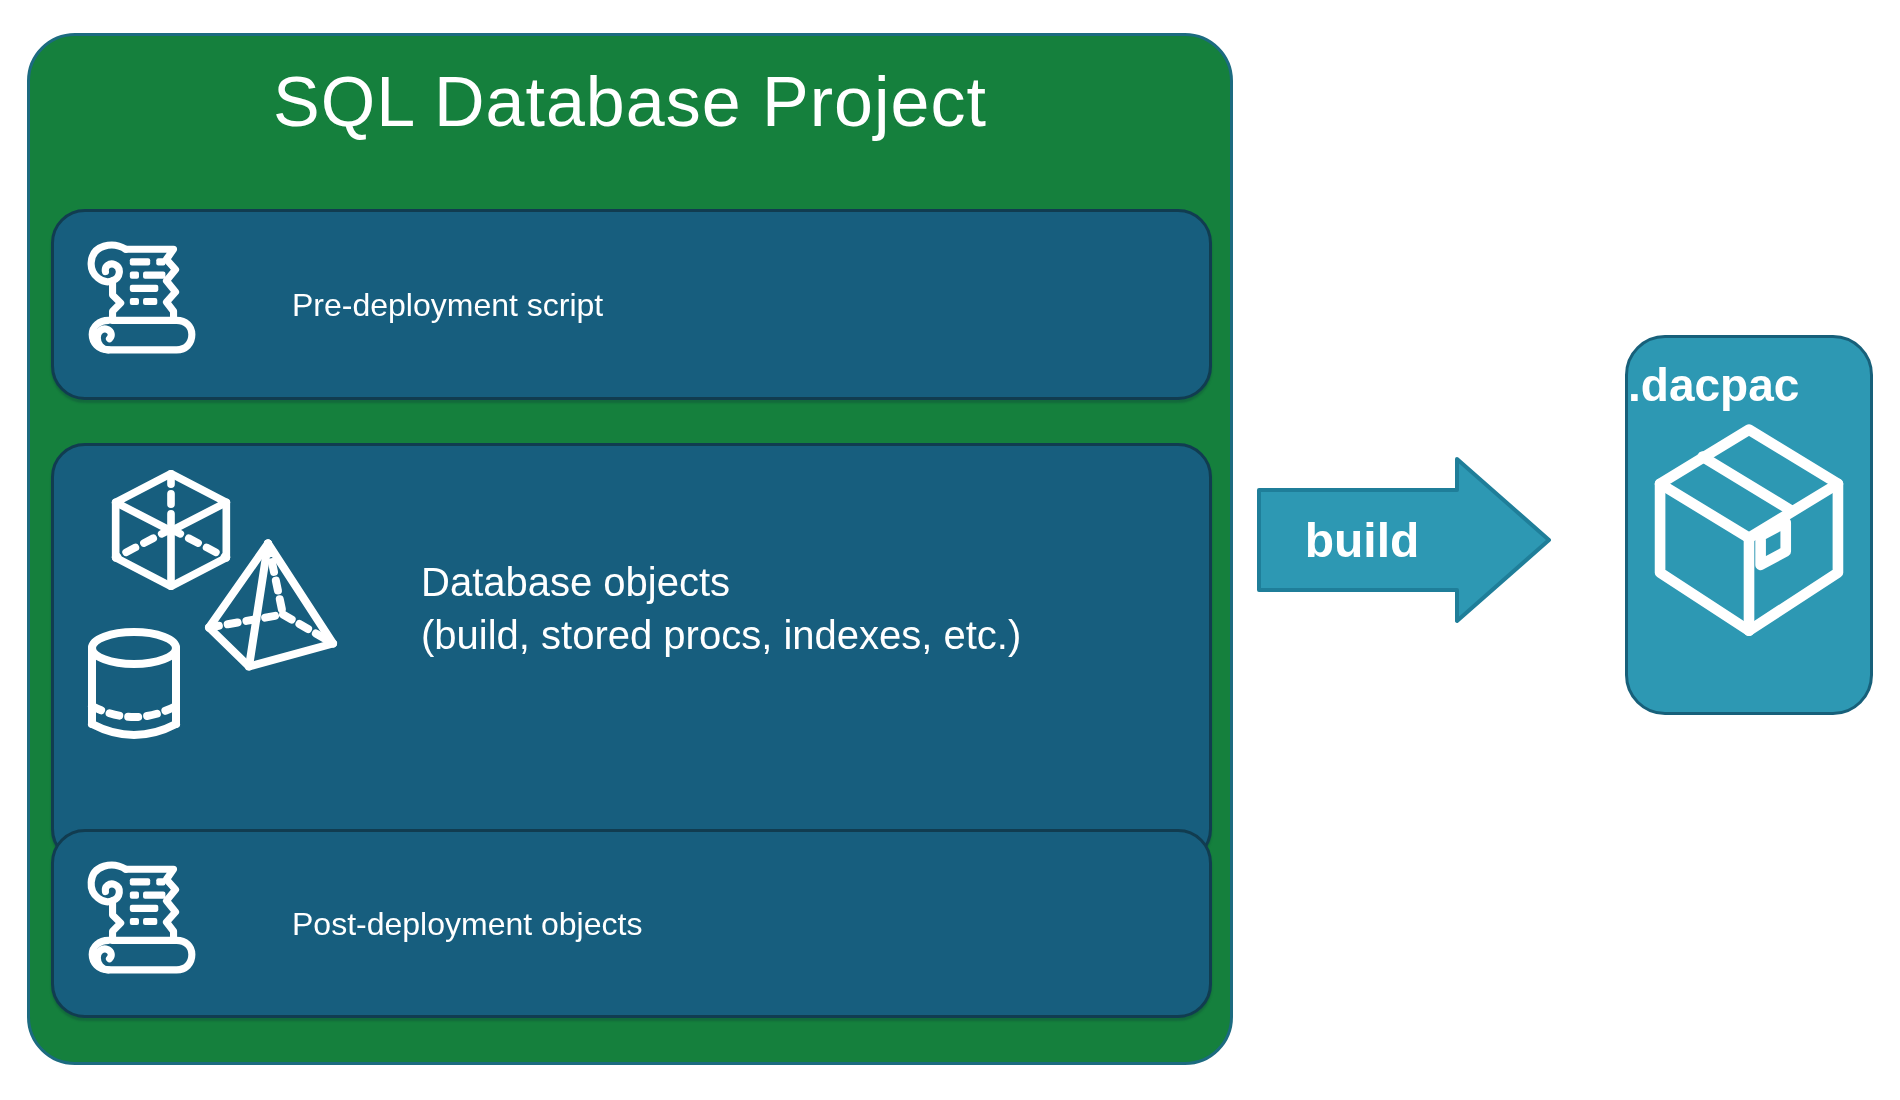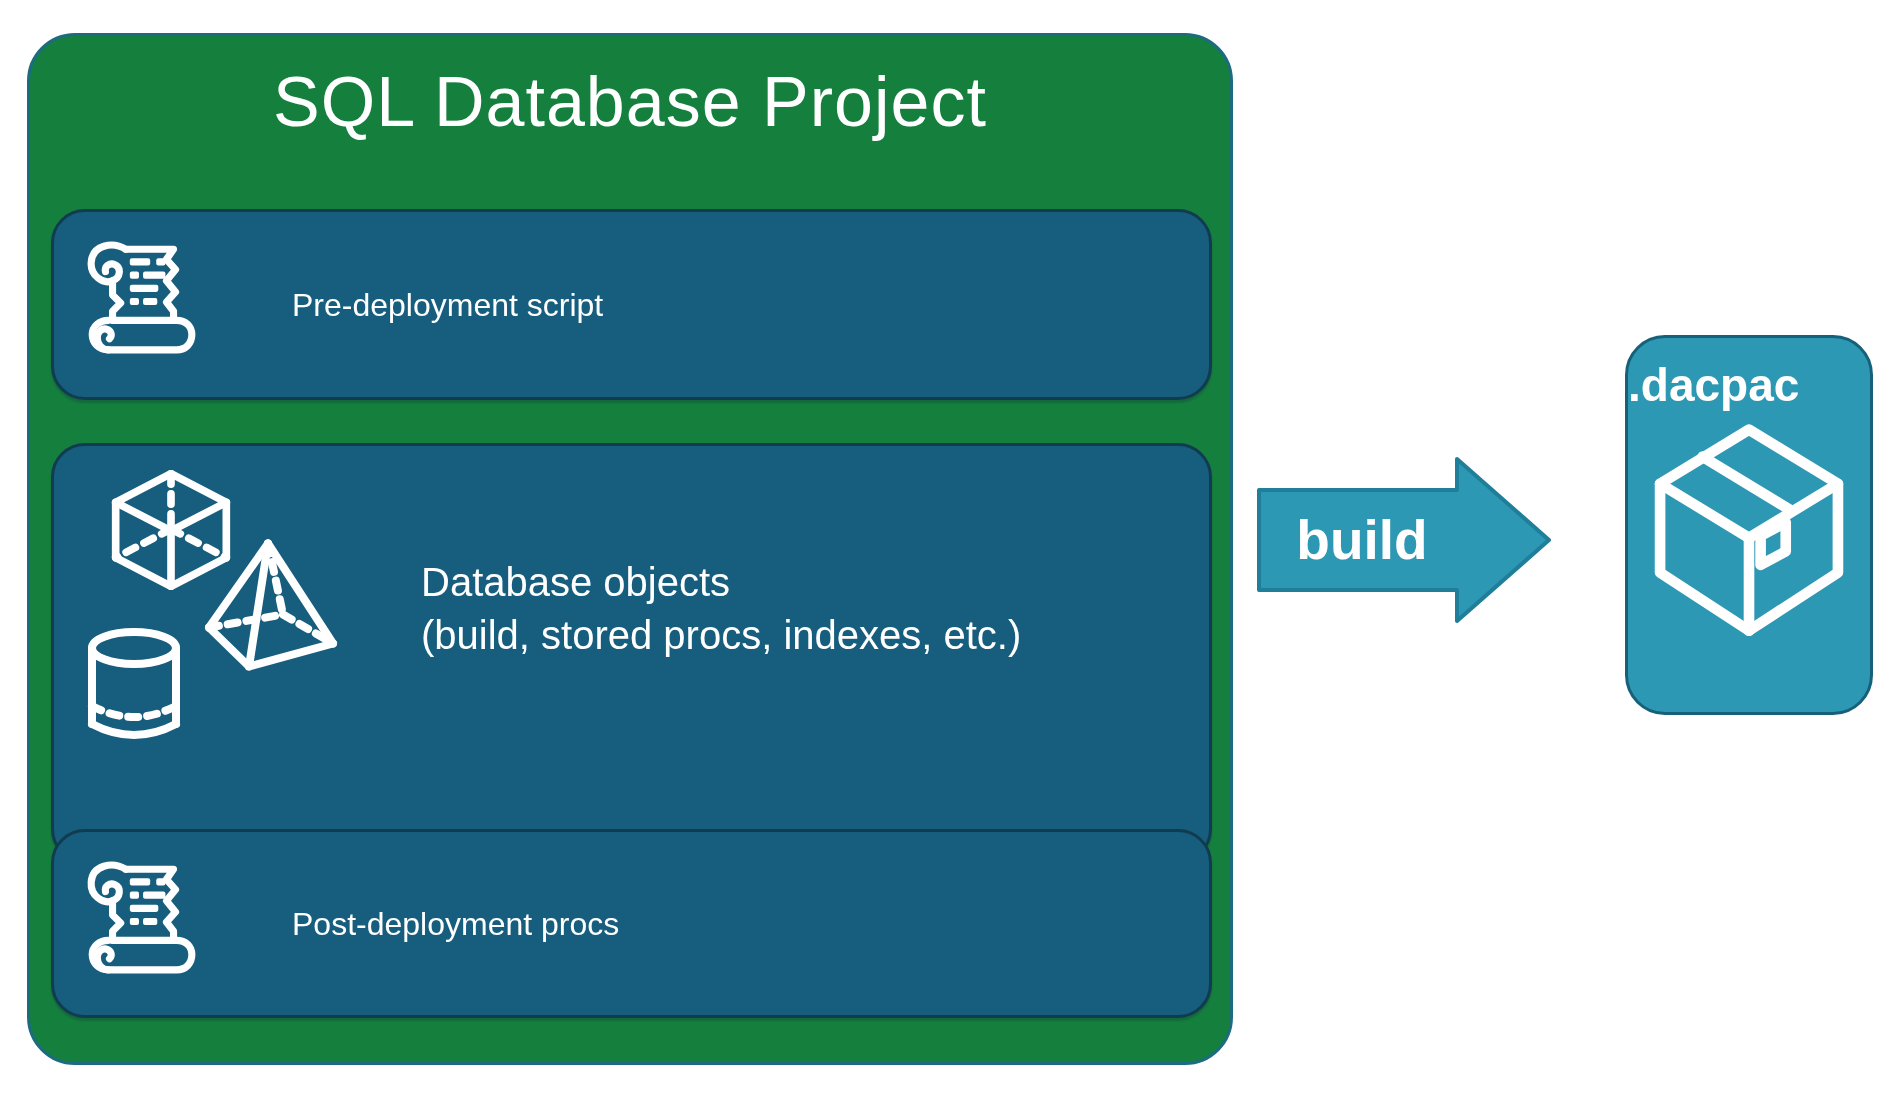--- a/index.html
+++ b/index.html
@@ -19,21 +19,21 @@
   .panel2-label{position:absolute;left:367px;top:110px;color:#ffffff;font-size:40px;
                 font-weight:400;line-height:53px;white-space:nowrap;}
   .icon-svg{position:absolute;display:block;}
   .scroll-pos{left:25px;top:26px;width:122px;height:122px;}
   .cube-pos{left:55px;top:22px;width:124px;height:124px;}
   .pyramid-pos{left:145px;top:92px;width:140px;height:136px;}
   .cylinder-pos{left:30px;top:180px;width:100px;height:120px;}
   .build-arrow{position:absolute;left:1257px;top:455px;width:296px;height:170px;}
   .build-arrow svg{position:absolute;left:0;top:0;}
   .build-label{position:absolute;left:0;top:0;width:210px;height:170px;display:flex;
-               align-items:center;justify-content:center;color:#ffffff;font-size:55px;font-weight:700;}
+               align-items:center;justify-content:center;color:#ffffff;font-size:48px;font-weight:700;}
   .dacpac-box{position:absolute;left:1625px;top:335px;width:248px;height:380px;
               background:#2D98B3;border:3px solid #17607A;border-radius:40px;box-sizing:border-box;}
   .dacpac-label{margin:20px 0 0 0;text-align:left;color:#ffffff;font-size:46px;font-weight:700;}
   .package-pos{left:50%;top:80px;transform:translateX(-50%);width:232px;height:232px;}
   .hidden-defs{position:absolute;width:0;height:0;overflow:hidden;}
 </style>
 </head>
 <body>
 
 <svg class="hidden-defs" aria-hidden="true">
@@ -129,21 +129,21 @@
       <div class="panel2-label">
         <div>Database objects</div>
         <div>(build, stored procs, indexes, etc.)</div>
       </div>
     </div>
 
     <div class="panel panel-3">
       <svg class="icon-svg scroll-pos">
           <use href="#scroll-sym"></use>
         </svg>
-      <span class="panel-label">Post-deployment procs</span>
+      <span class="panel-label">Post-deployment objects</span>
     </div>
   </section>
 
   <div class="build-arrow">
     <svg width="296" height="170" viewBox="0 0 296 170">
       <polygon points="2,35 200,35 200,4 292,85 200,166 200,135 2,135" fill="#2D98B3" stroke="#1F7E99" stroke-width="4" stroke-linejoin="round"></polygon>
     </svg>
     <span class="build-label">build</span>
   </div>
 

